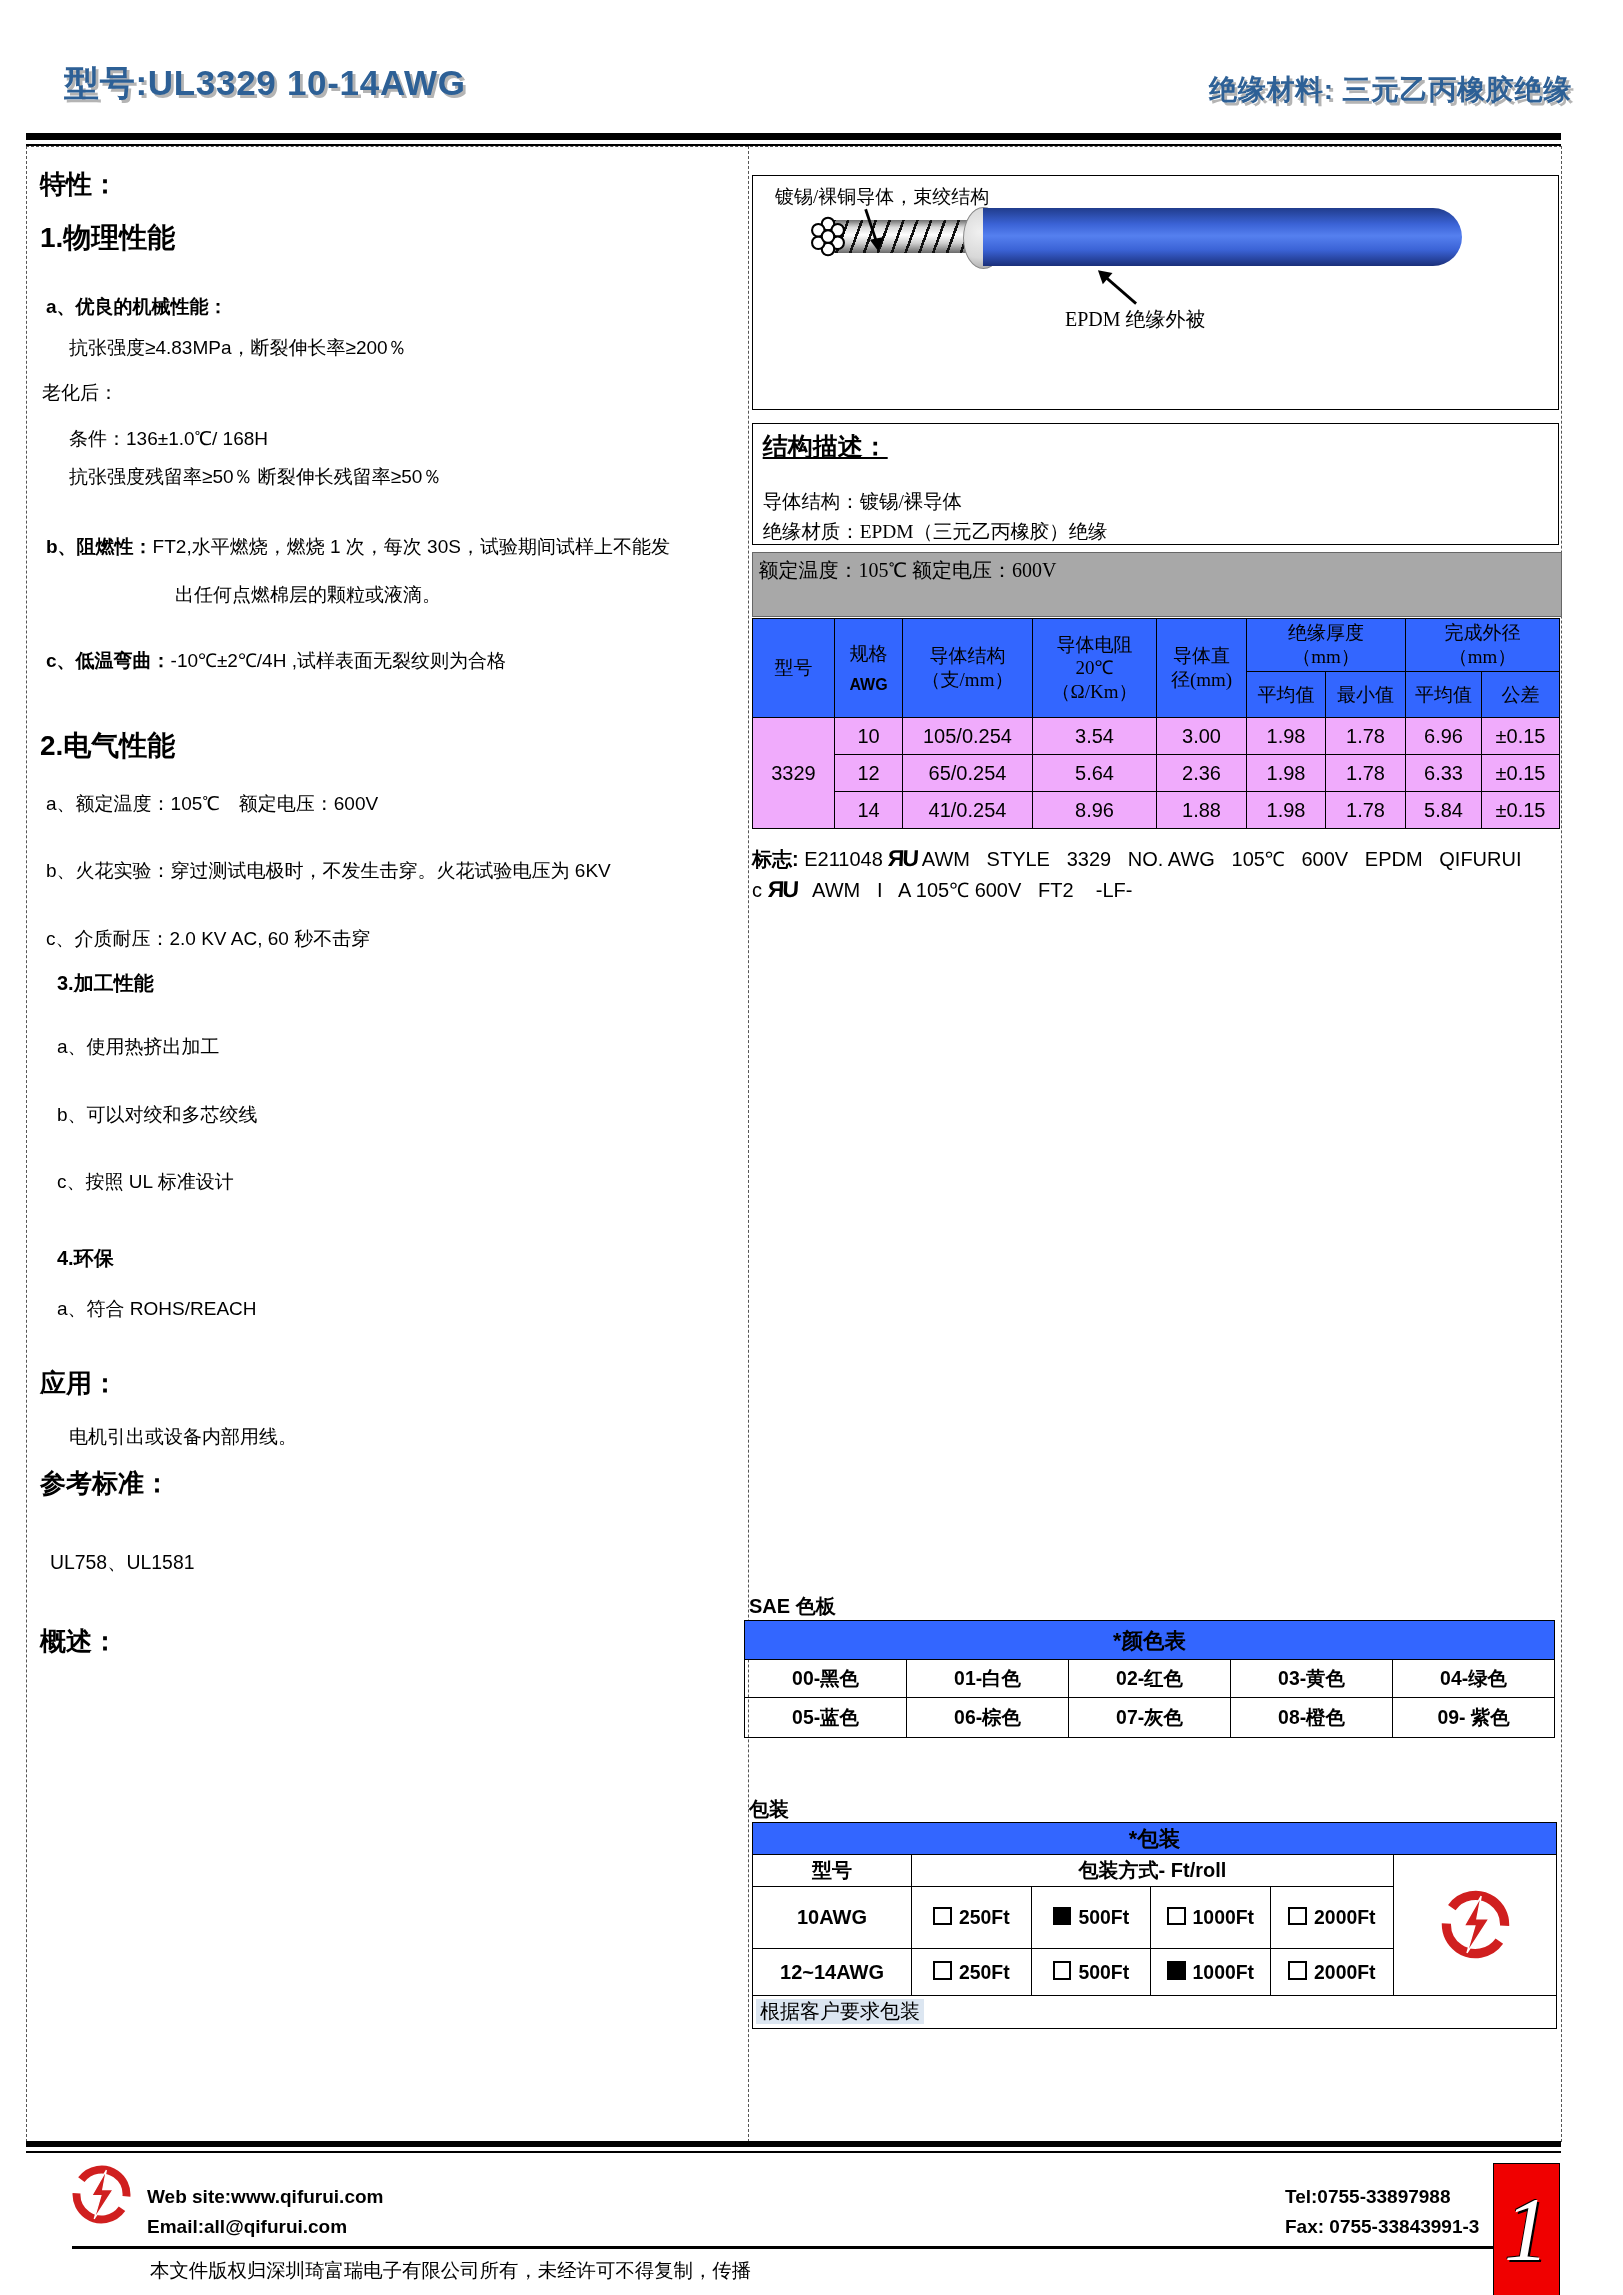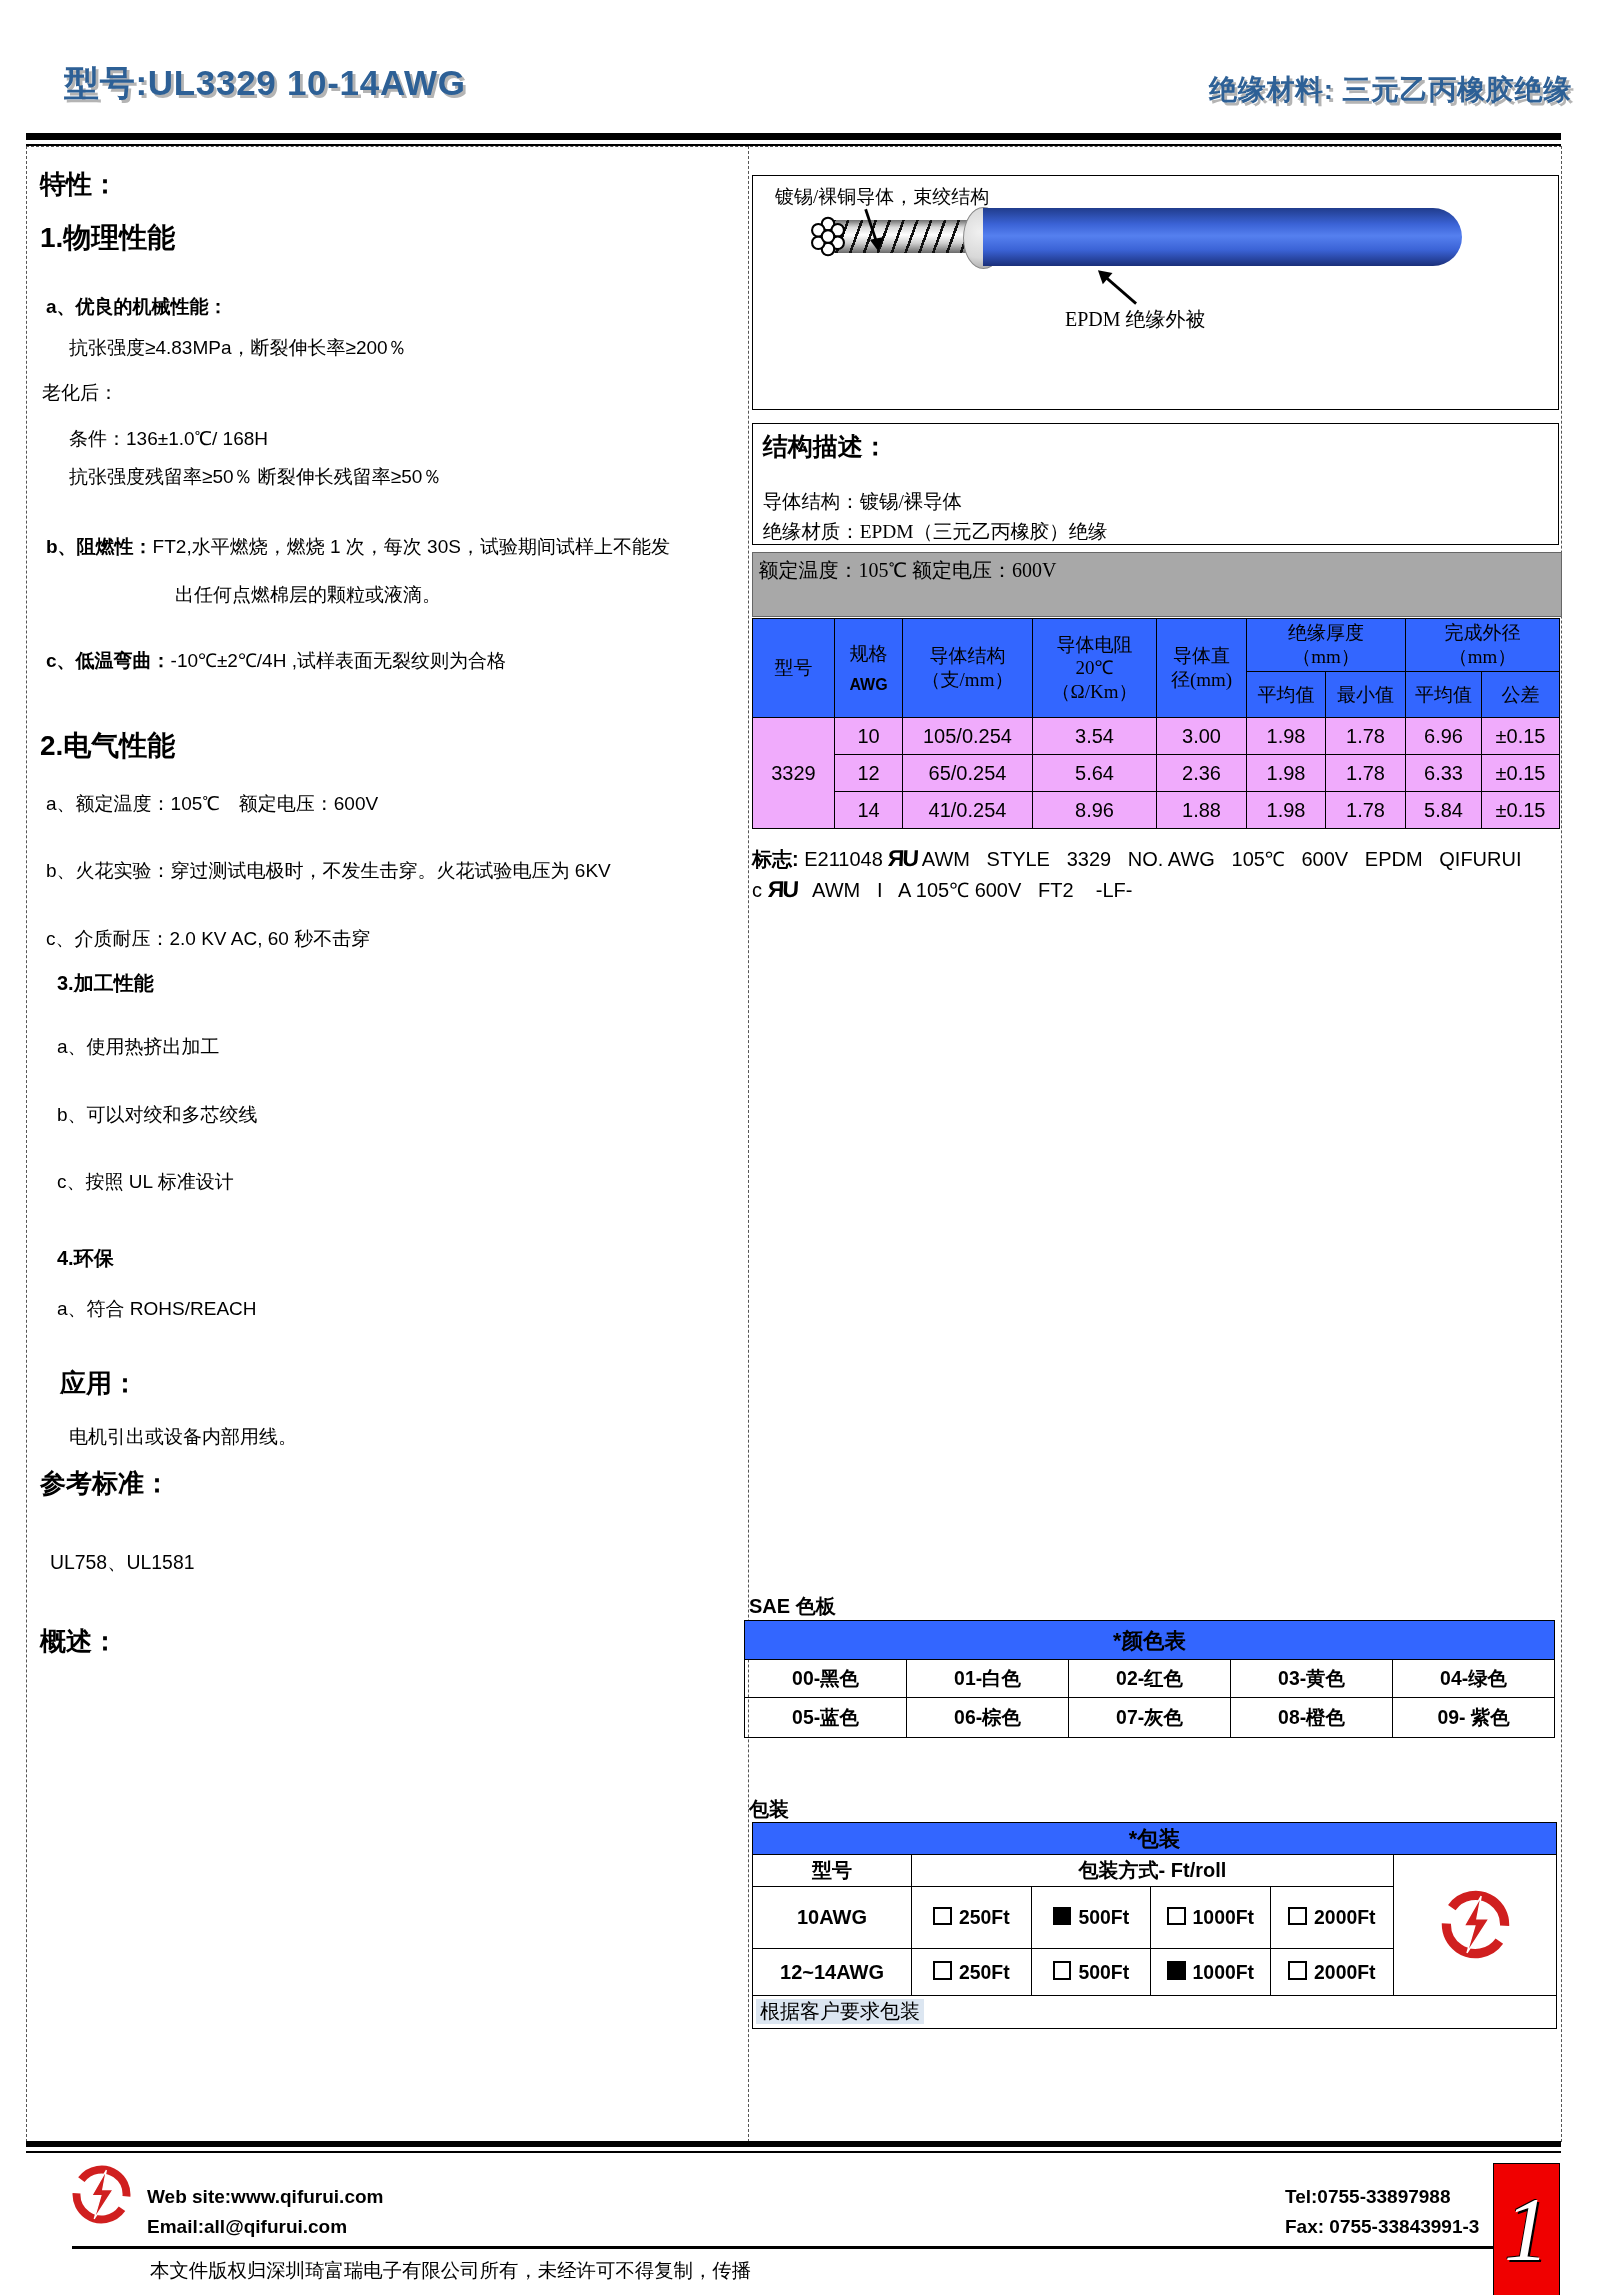--- a/index.html
+++ b/index.html
@@ -60,21 +60,21 @@
 <div class="abs" style="left:46px;top:926px;font-size:19px;">c、介质耐压：2.0 KV AC, 60 秒不击穿</div>
 
 <div class="abs b" style="left:57px;top:970px;font-size:20px;">3.加工性能</div>
 <div class="abs" style="left:57px;top:1034px;font-size:19px;">a、使用热挤出加工</div>
 <div class="abs" style="left:57px;top:1102px;font-size:19px;">b、可以对绞和多芯绞线</div>
 <div class="abs" style="left:57px;top:1169px;font-size:19px;">c、按照 UL 标准设计</div>
 
 <div class="abs b" style="left:57px;top:1245px;font-size:20px;">4.环保</div>
 <div class="abs" style="left:57px;top:1296px;font-size:19px;">a、符合 ROHS/REACH</div>
 
-<div class="abs b" style="left:40px;top:1366px;font-size:26px;margin-left:20px;">应用：</div>
+<div class="abs b" style="left:40px;top:1366px;font-size:26px;">应用：</div>
 <div class="abs" style="left:69px;top:1424px;font-size:19px;">电机引出或设备内部用线。</div>
 
 <div class="abs b" style="left:40px;top:1466px;font-size:26px;">参考标准：</div>
 <div class="abs" style="left:50px;top:1549px;font-size:19.4px;">UL758、UL1581</div>
 
 <div class="abs b" style="left:40px;top:1624px;font-size:26px;">概述：</div>
 
 <div class="abs wirebox" style="left:752px;top:175px;width:805px;height:233px;">
   <div class="abs serif" style="left:22px;top:8.3px;font-size:19px;">镀锡/裸铜导体，束绞结构</div>
 
@@ -105,21 +105,21 @@
     <line x1="162" y1="48" x2="178" y2="96" stroke="#000" stroke-width="4"></line>
     <polygon points="180,108 168,92 188,88" fill="#000"></polygon>
     <line x1="552" y1="184" x2="506" y2="144" stroke="#000" stroke-width="4"></line>
     <polygon points="497,136 518,140 504,156" fill="#000"></polygon>
   </svg>
 
   <div class="abs serif" style="left:312px;top:130px;font-size:20px;">EPDM  绝缘外被</div>
 </div>
 
 <div class="abs wirebox" style="left:752px;top:423px;width:805px;height:120px;">
-  <div class="abs b" style="left:9.7px;top:5.6px;font-size:25px;">结构描述：</div>
+  <div class="abs b" style="left:9.7px;top:5.6px;font-size:25px;text-decoration:underline;">结构描述：</div>
   <div class="abs serif" style="left:9.7px;top:64px;font-size:19.4px;">导体结构：镀锡/裸导体</div>
   <div class="abs serif" style="left:9.7px;top:94px;font-size:19.4px;">绝缘材质：EPDM（三元乙丙橡胶）绝缘</div>
 </div>
 
 <div class="abs serif" style="left:752px;top:552px;width:810px;height:65px;background:#a8a8a8;border:1.4px solid #666;box-sizing:border-box;font-size:20px;line-height:30px;padding:2.1px 5.6px;">
   <div>额定温度：105℃  额定电压：600V</div>
 </div>
 
 <table class="abs spec" style="left:752px;top:618px;width:807px;">
   <colgroup>

